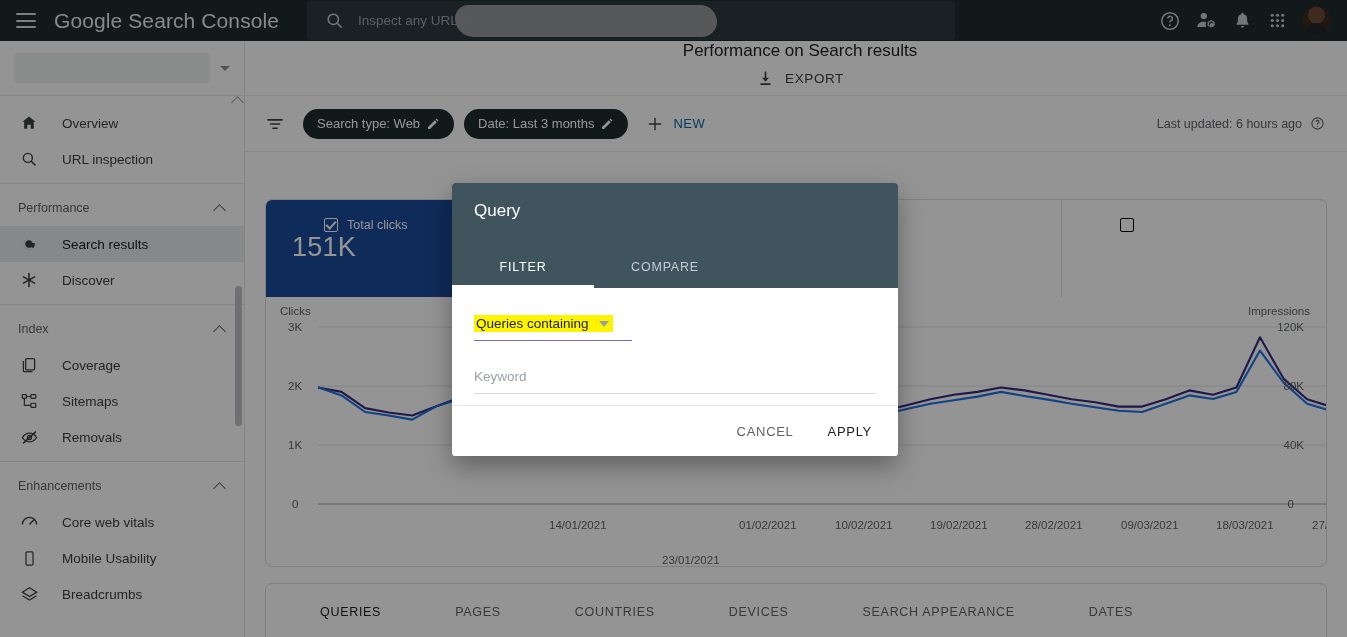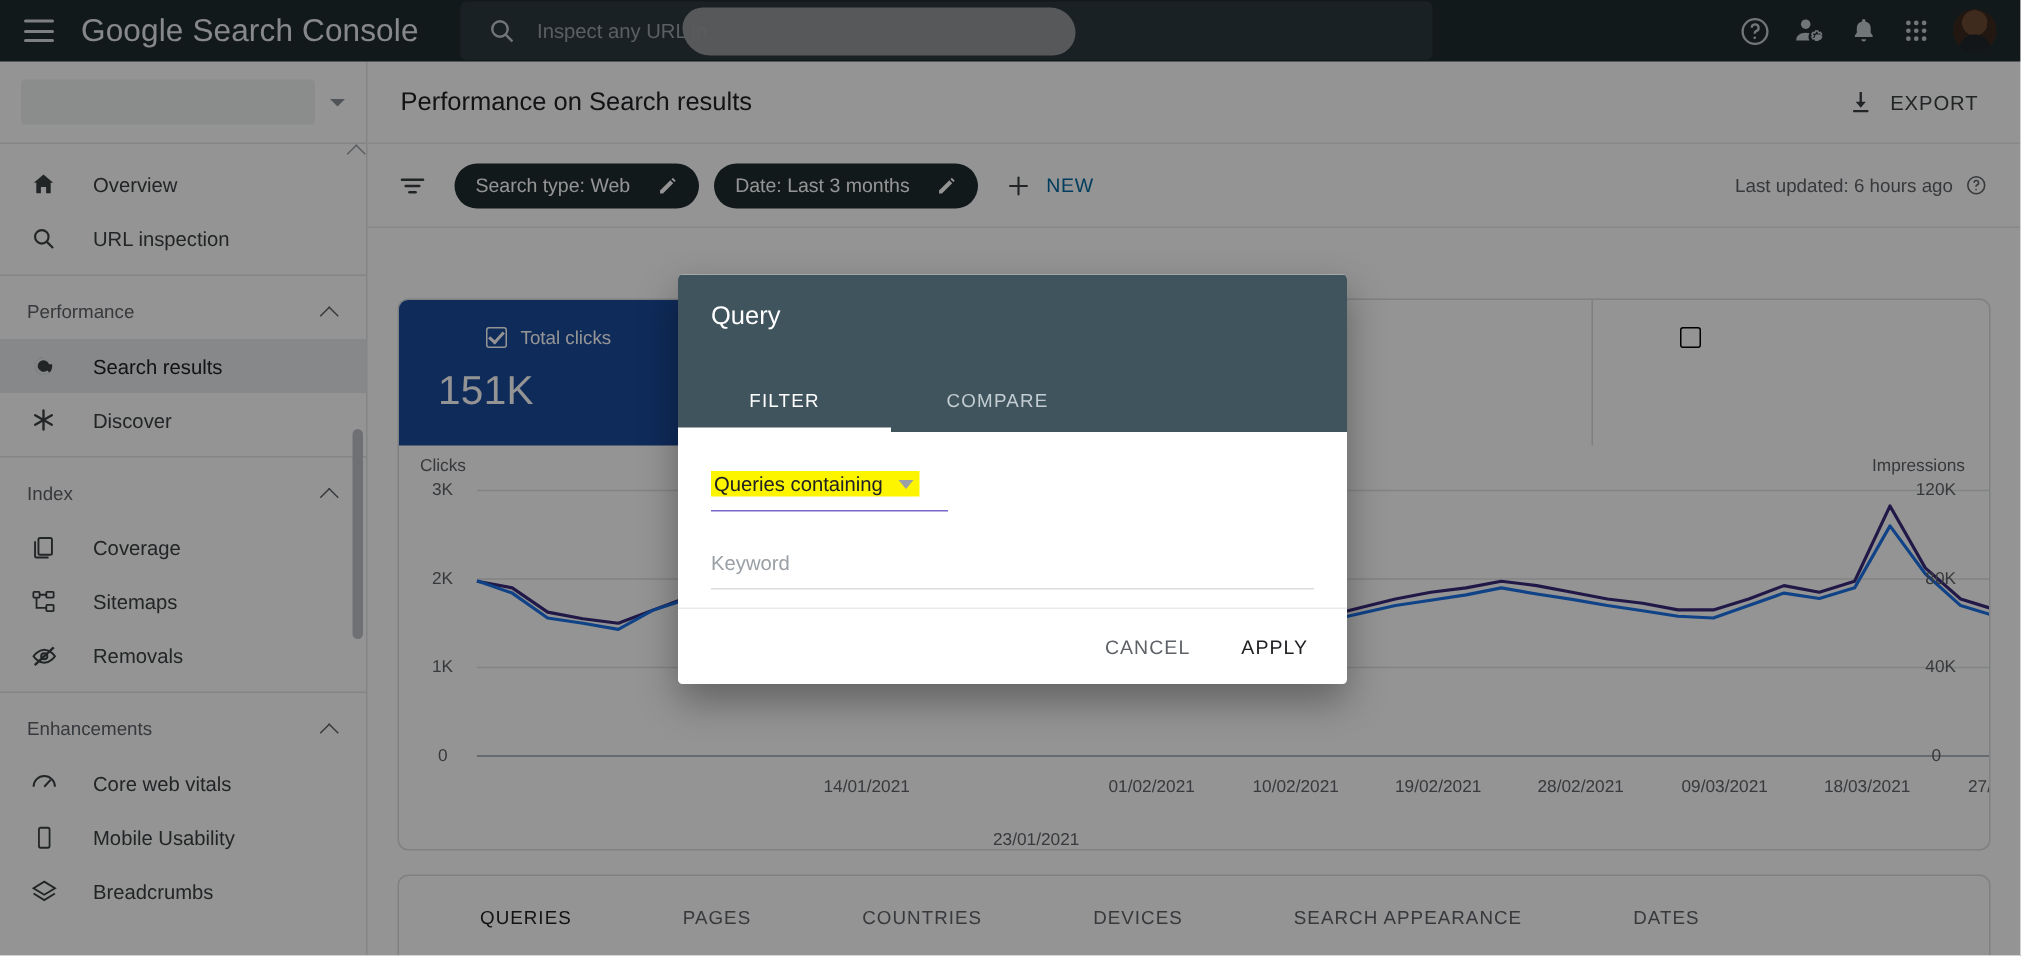--- a/index.html
+++ b/index.html
@@ -116,35 +116,35 @@
     transform: rotate(45deg);
   }
 
   
   .main {
     position: absolute; top: 41px; left: 245px; right: 0; bottom: 0;
     background: #fff; overflow: hidden;
   }
   .pagehead {
     height: 55px; display: flex; align-items: center;
-    padding: 0 14px 0 22px; border-bottom: 1px solid #e8eaed;
+    padding: 0 14px 0 22px; border-bottom: 1px solid #e8eaed; flex-direction: column;
   }
   .pagetitle { font-size: 17px; color: #202124; flex: 1; }
   .exportbtn {
     display: flex; align-items: center; gap: 10px;
     padding: 8px 14px; font-size: 13.5px; color: #3c4043;
     letter-spacing: .6px; cursor: pointer; border-radius: 4px;
   }
 
   .filterbar {
     height: 56px; display: flex; align-items: center; padding: 0 22px 0 20px;
     border-bottom: 1px solid #e8eaed;
   }
   .chip {
-    display: inline-flex; align-items: center; gap: 18px;
+    display: inline-flex; align-items: center; gap: 6px;
     height: 30px; padding: 0 14px; margin-right: 10px;
     border-radius: 16px; background: #1a73e8;
     background: #202b30;
     color: #fff; font-size: 13px; cursor: pointer;
   }
   .newbtn {
     display: inline-flex; align-items: center; gap: 9px;
     margin-left: 8px; font-size: 13px; color: #0369a1;
     letter-spacing: .5px; cursor: pointer;
   }
@@ -159,21 +159,21 @@
     overflow: hidden;
   }
   .cards { display: flex; height: 97px; }
   .mcard {
     flex: 1; position: relative; padding: 18px 18px 0 26px;
     border-right: 1px solid #dadce0; cursor: pointer;
   }
   .mcard:last-child { border-right: none; }
   .mcard.on { color: #fff; }
   .mcard .mlabel { display: flex; align-items: center; gap: 9px; font-size: 12.5px; padding-left: 32px; }
-  .mcard .mval { font-size: 27px; margin-top: 13px; letter-spacing: .2px; }
+  .mcard .mval { font-size: 27px; margin-top: 0; letter-spacing: .2px; }
   .cbox {
     width: 14px; height: 14px; border: 1.6px solid currentColor; border-radius: 2px;
     position: relative; flex: none;
   }
   .cbox.checked::after {
     content: ""; position: absolute; left: 3px; top: 0px; width: 4px; height: 8px;
     border-right: 2px solid currentColor; border-bottom: 2px solid currentColor;
     transform: rotate(42deg);
   }
   .qmark {

